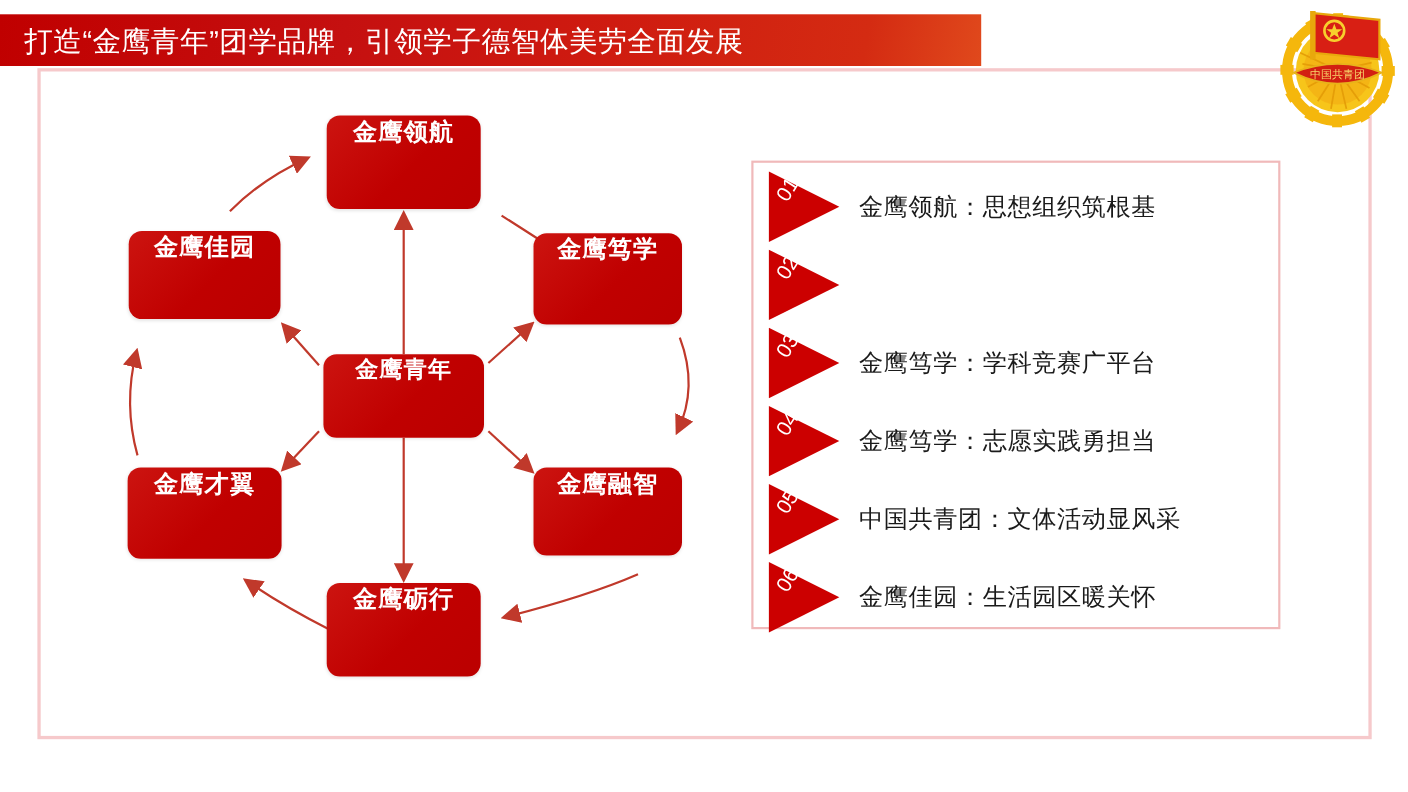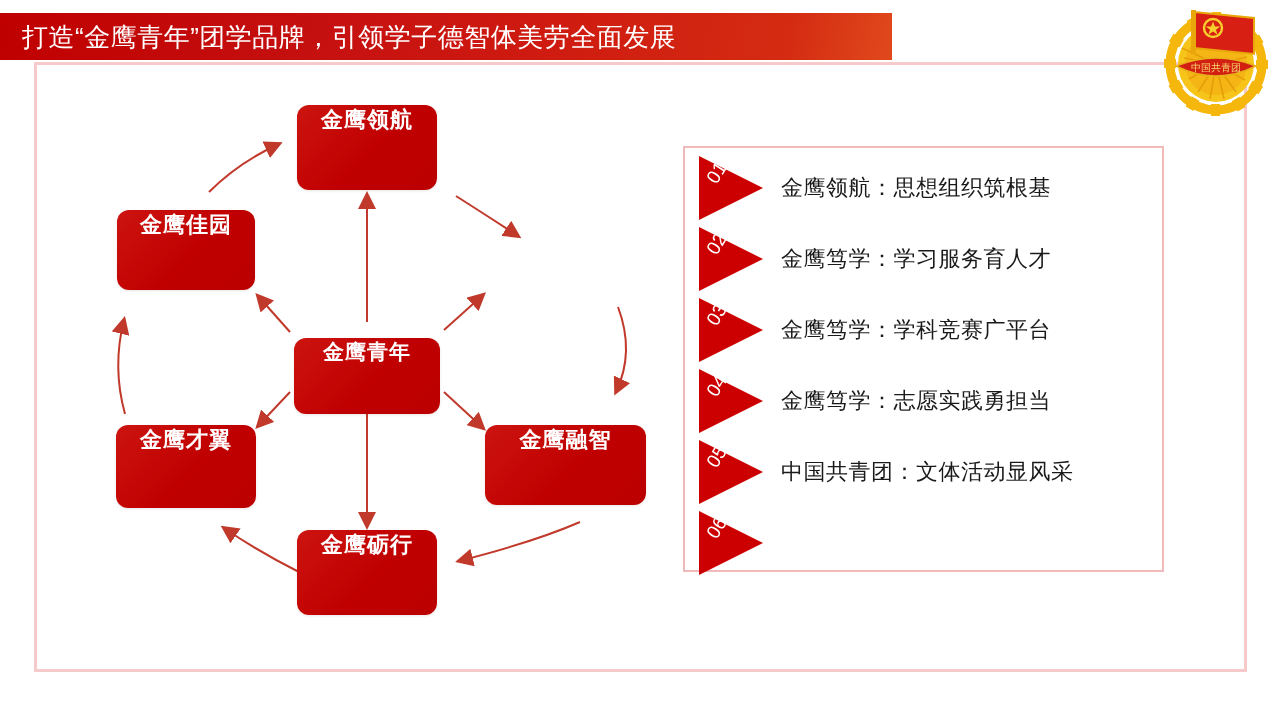--- a/index.html
+++ b/index.html
@@ -89,23 +89,23 @@
     z-index: 3;
   }
   .node.center {
     font-size: 21px;
   }
 
   
   .n-top    { left: 263px; top: 43px;  width: 140px; height: 85px; }
   .n-left   { left: 83px;  top: 148px; width: 138px; height: 80px; }
   .n-right  { left: 451px; top: 150px; width: 135px; height: 83px; }
-  .n-center { left: 260px; top: 276px; width: 146px; height: 76px; }
+  .n-center { left: 260px; top: 260px; width: 146px; height: 76px; }
   .n-bleft  { left: 82px;  top: 363px; width: 140px; height: 83px; }
-  .n-bright { left: 451px; top: 363px; width: 161px; height: 80px; }
+  .n-bright { left: 451px; top: 363px; width: 135px; height: 80px; }
   .n-bottom { left: 263px; top: 468px; width: 140px; height: 85px; }
 
   
   #list-panel {
     position: absolute;
     left: 683px;
     top: 146px;
     width: 481px;
     height: 426px;
     border: 2px solid #f0b9ba;
@@ -246,20 +246,23 @@
 
       <path d="M265 510 Q225 490 190 466"></path>
 
       <path d="M91 352 Q78 305 90 258"></path>
     </g>
   </svg>
 
   <div class="node n-top">
     <span>金鹰领航</span>
   </div>
+  <div class="node n-right">
+    <span>金鹰笃学</span>
+  </div>
   <div class="node n-bright">
     <span>金鹰融智</span>
   </div>
   <div class="node n-bleft">
     <span>金鹰才翼</span>
   </div>
   <div class="node n-bottom">
     <span>金鹰砺行</span>
   </div>
   <div class="node n-left">
@@ -278,21 +281,20 @@
       <span class="num">01</span>
     </div>
     <span class="row-text">金鹰领航：思想组织筑根基</span>
   </div>
 
   <div class="list-row" style="top:75px;">
     <div class="badge">
       <div class="tri"></div>
       <span class="num">02</span>
     </div>
-    <span class="row-text">金鹰笃学：学习服务育人才</span>
   </div>
 
   <div class="list-row" style="top:146px;">
     <div class="badge">
       <div class="tri"></div>
       <span class="num">03</span>
     </div>
     <span class="row-text">金鹰笃学：学科竞赛广平台</span>
   </div>
 
@@ -310,15 +312,16 @@
       <span class="num">05</span>
     </div>
     <span class="row-text">中国共青团：文体活动显风采</span>
   </div>
 
   <div class="list-row" style="top:359px;">
     <div class="badge">
       <div class="tri"></div>
       <span class="num">06</span>
     </div>
+    <span class="row-text">金鹰佳园：生活园区暖关怀</span>
   </div>
 
 </div>
 
 </body></html>

